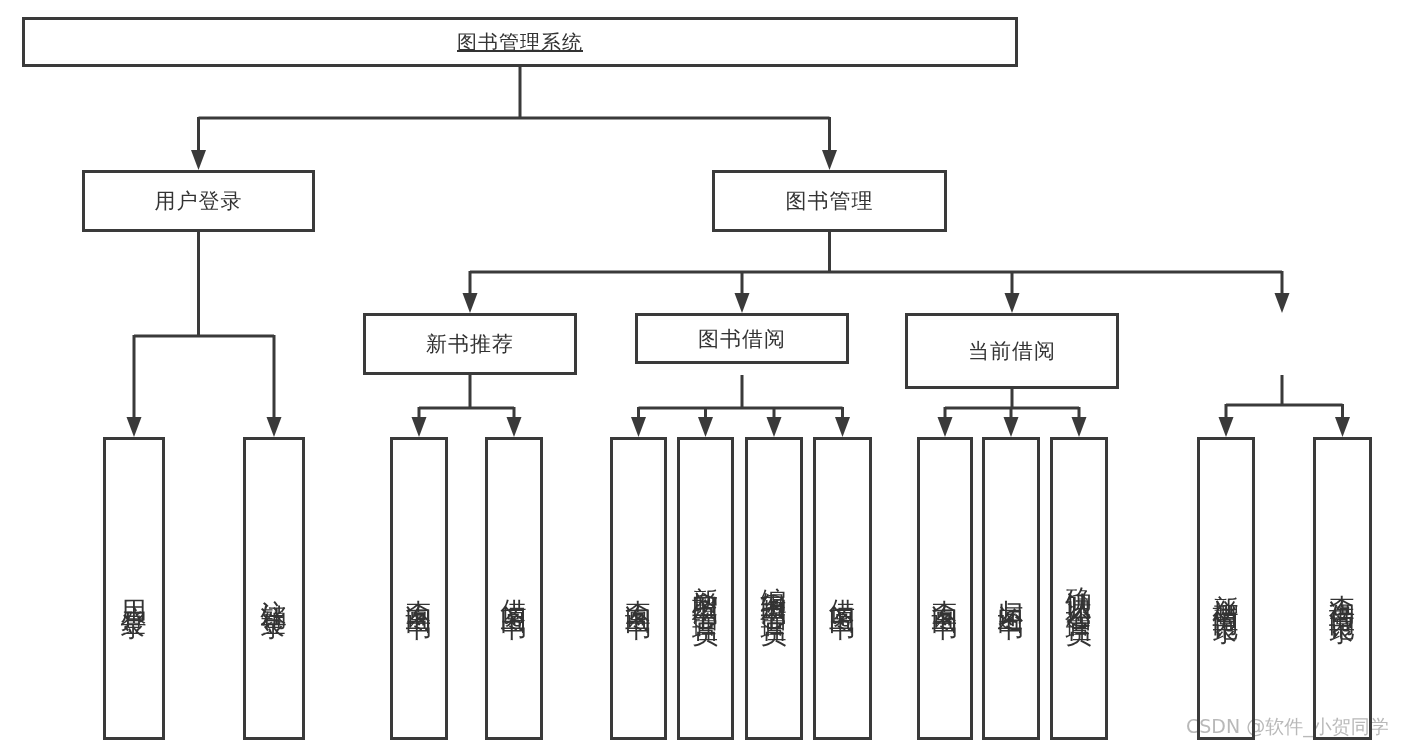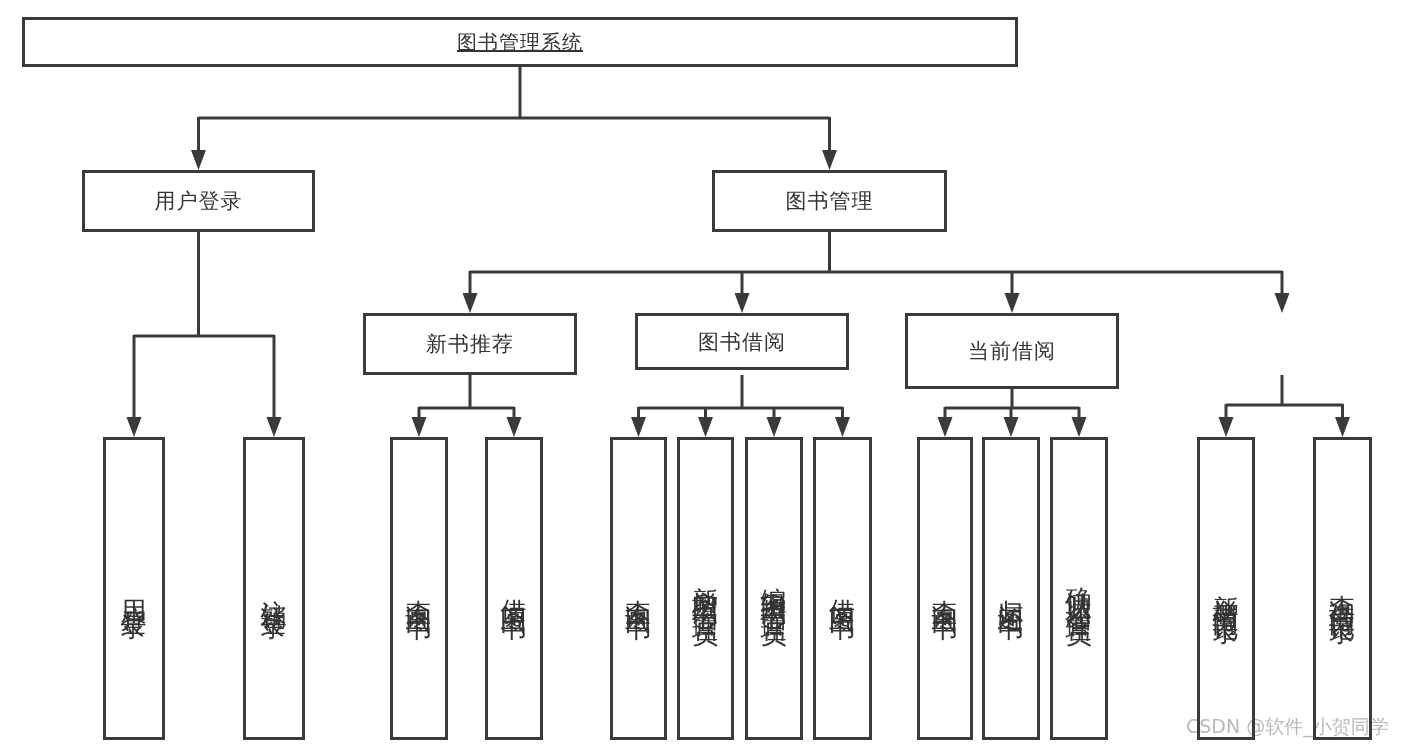--- a/index.html
+++ b/index.html
@@ -97,21 +97,21 @@
       <polygon points="1335,417 1350,417 1342.5,437"></polygon>
     </g>
   </svg>
 
   <div class="node h root" style="left:22px;top:17px;width:996px;height:50px">图书管理系统</div>
 
   <div class="node h" style="left:82px;top:170px;width:233px;height:62px">用户登录</div>
   <div class="node h" style="left:712px;top:170px;width:235px;height:62px">图书管理</div>
 
   <div class="node h" style="left:363px;top:313px;width:214px;height:62px">新书推荐</div>
-  <div class="node h" style="left:635px;top:313px;width:214px;height:57px">图书借阅</div>
+  <div class="node h" style="left:635px;top:313px;width:214px;height:51px">图书借阅</div>
   <div class="node h" style="left:905px;top:313px;width:214px;height:76px">当前借阅</div>
 
   <div class="node v" style="left:103px;top:437px;width:62px;height:303px">用户登录</div>
   <div class="node v" style="left:243px;top:437px;width:62px;height:303px">注销登录</div>
 
   <div class="node v" style="left:390px;top:437px;width:58px;height:303px">查询图书</div>
   <div class="node v" style="left:485px;top:437px;width:58px;height:303px">借阅图书</div>
 
   <div class="node v" style="left:610px;top:437px;width:57px;height:303px">查询图书</div>
   <div class="node v" style="left:677px;top:437px;width:57px;height:303px">新增图书（管理员）</div>

